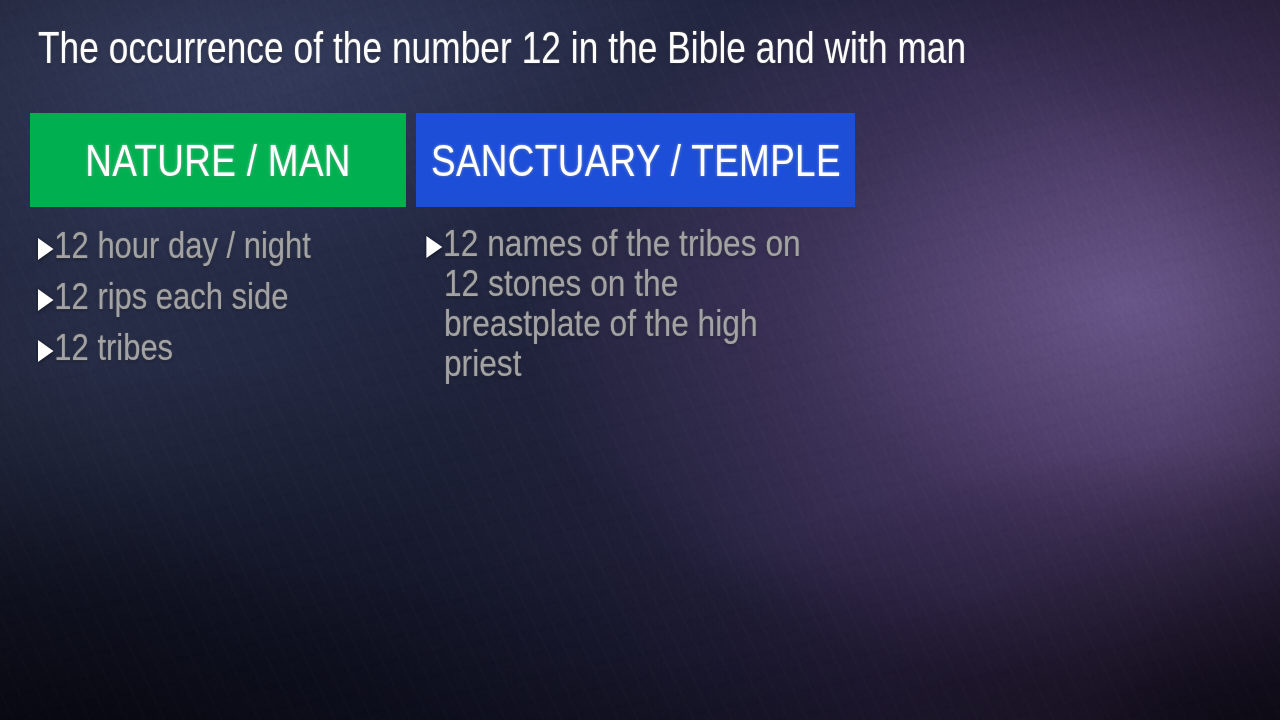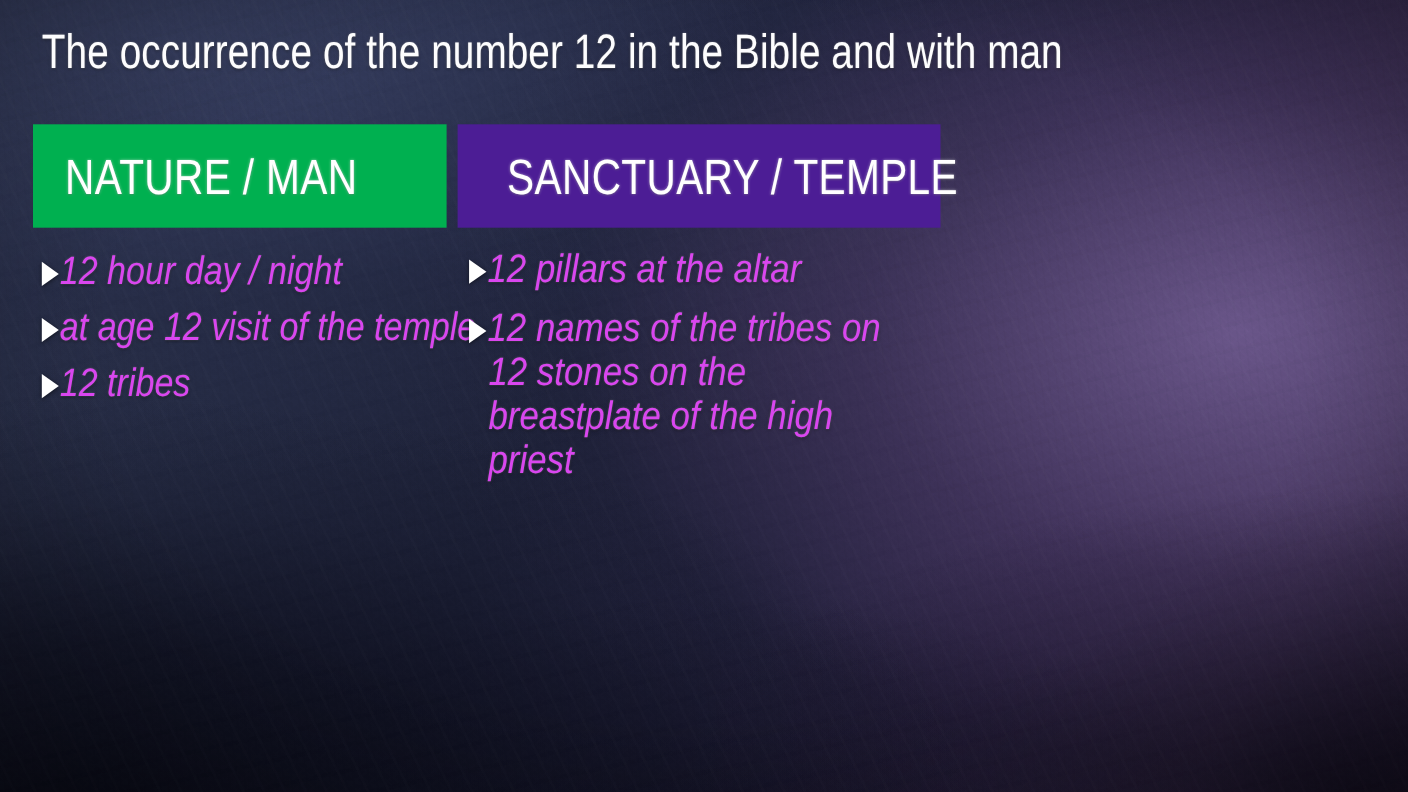--- a/index.html
+++ b/index.html
@@ -73,44 +73,43 @@
     transform:scaleX(.80);
     transform-origin:left center;
     white-space:nowrap;
     text-shadow:0 0 2px rgba(255,255,255,.38), 0 1px 3px rgba(0,0,0,.55);
   }
 
   
   .bar {
     position:absolute;
     top:113px; height:94px;
-    display:flex; align-items:center; justify-content:flex-start;
+    display:flex; align-items:center; justify-content:center;
   }
   #bar-nature { left:30px;  width:376px; background:#00b050; }
-  #bar-sanctuary { left:416px; width:439px; background:#4c1d95; }
+  #bar-sanctuary { left:416px; width:439px; background:#1d4ed8; }
   .bar-label {
     font-size:45px;
     line-height:45px;
     color:#ffffff;
     letter-spacing:.4px;
     transform:scaleX(.82);
     white-space:nowrap;
     text-shadow:0 0 3px rgba(255,255,255,.55), 0 1px 2px rgba(0,0,0,.30);
   }
 
   
   .col { position:absolute; top:224px; }
   #col-left  { left:38px;  width:390px; }
   #col-right { left:424px; width:430px; }
 
   .li {
     position:relative;
-    color:#d946ef;
+    color:#a3a3a3;
     text-shadow:0 0 2px rgba(255,255,255,.30), 0 1px 3px rgba(0,0,0,.60);
-    font-style:italic;
   }
   .li .tri {
     display:inline-block;
     width:0; height:0;
     border-top:11px solid transparent;
     border-bottom:11px solid transparent;
     border-left:18px solid #ffffff;
     vertical-align:-2px;
     margin-right:1px;
     filter:drop-shadow(0 1px 2px rgba(0,0,0,.55));
@@ -157,26 +156,23 @@
     <div class="bar" id="bar-nature">
       <span class="bar-label">NATURE / MAN</span>
     </div>
 
     <div class="bar" id="bar-sanctuary">
       <span class="bar-label">SANCTUARY / TEMPLE</span>
     </div>
 
     <div class="col" id="col-left">
         <div class="li"><span class="row"><span class="tri"></span><span class="txt">12 hour day / night</span></span></div>
-        <div class="li"><span class="row"><span class="tri"></span><span class="txt">at age 12 visit of the temple</span></span></div>
+        <div class="li"><span class="row"><span class="tri"></span><span class="txt">12 rips each side</span></span></div>
         <div class="li"><span class="row"><span class="tri"></span><span class="txt">12 tribes</span></span></div>
       </div>
     <div class="col" id="col-right">
-        <div class="li">
-          <span class="inner"><span class="tri"></span><span class="txt">12 pillars at the altar</span></span>
-        </div>
         <div class="li">
           <span class="inner"><span class="tri"></span><span class="txt">12 names of the tribes on 12 stones on the breastplate of the high priest</span></span>
         </div>
       </div>
 
   </div>
 </div>
 
 </body></html>

